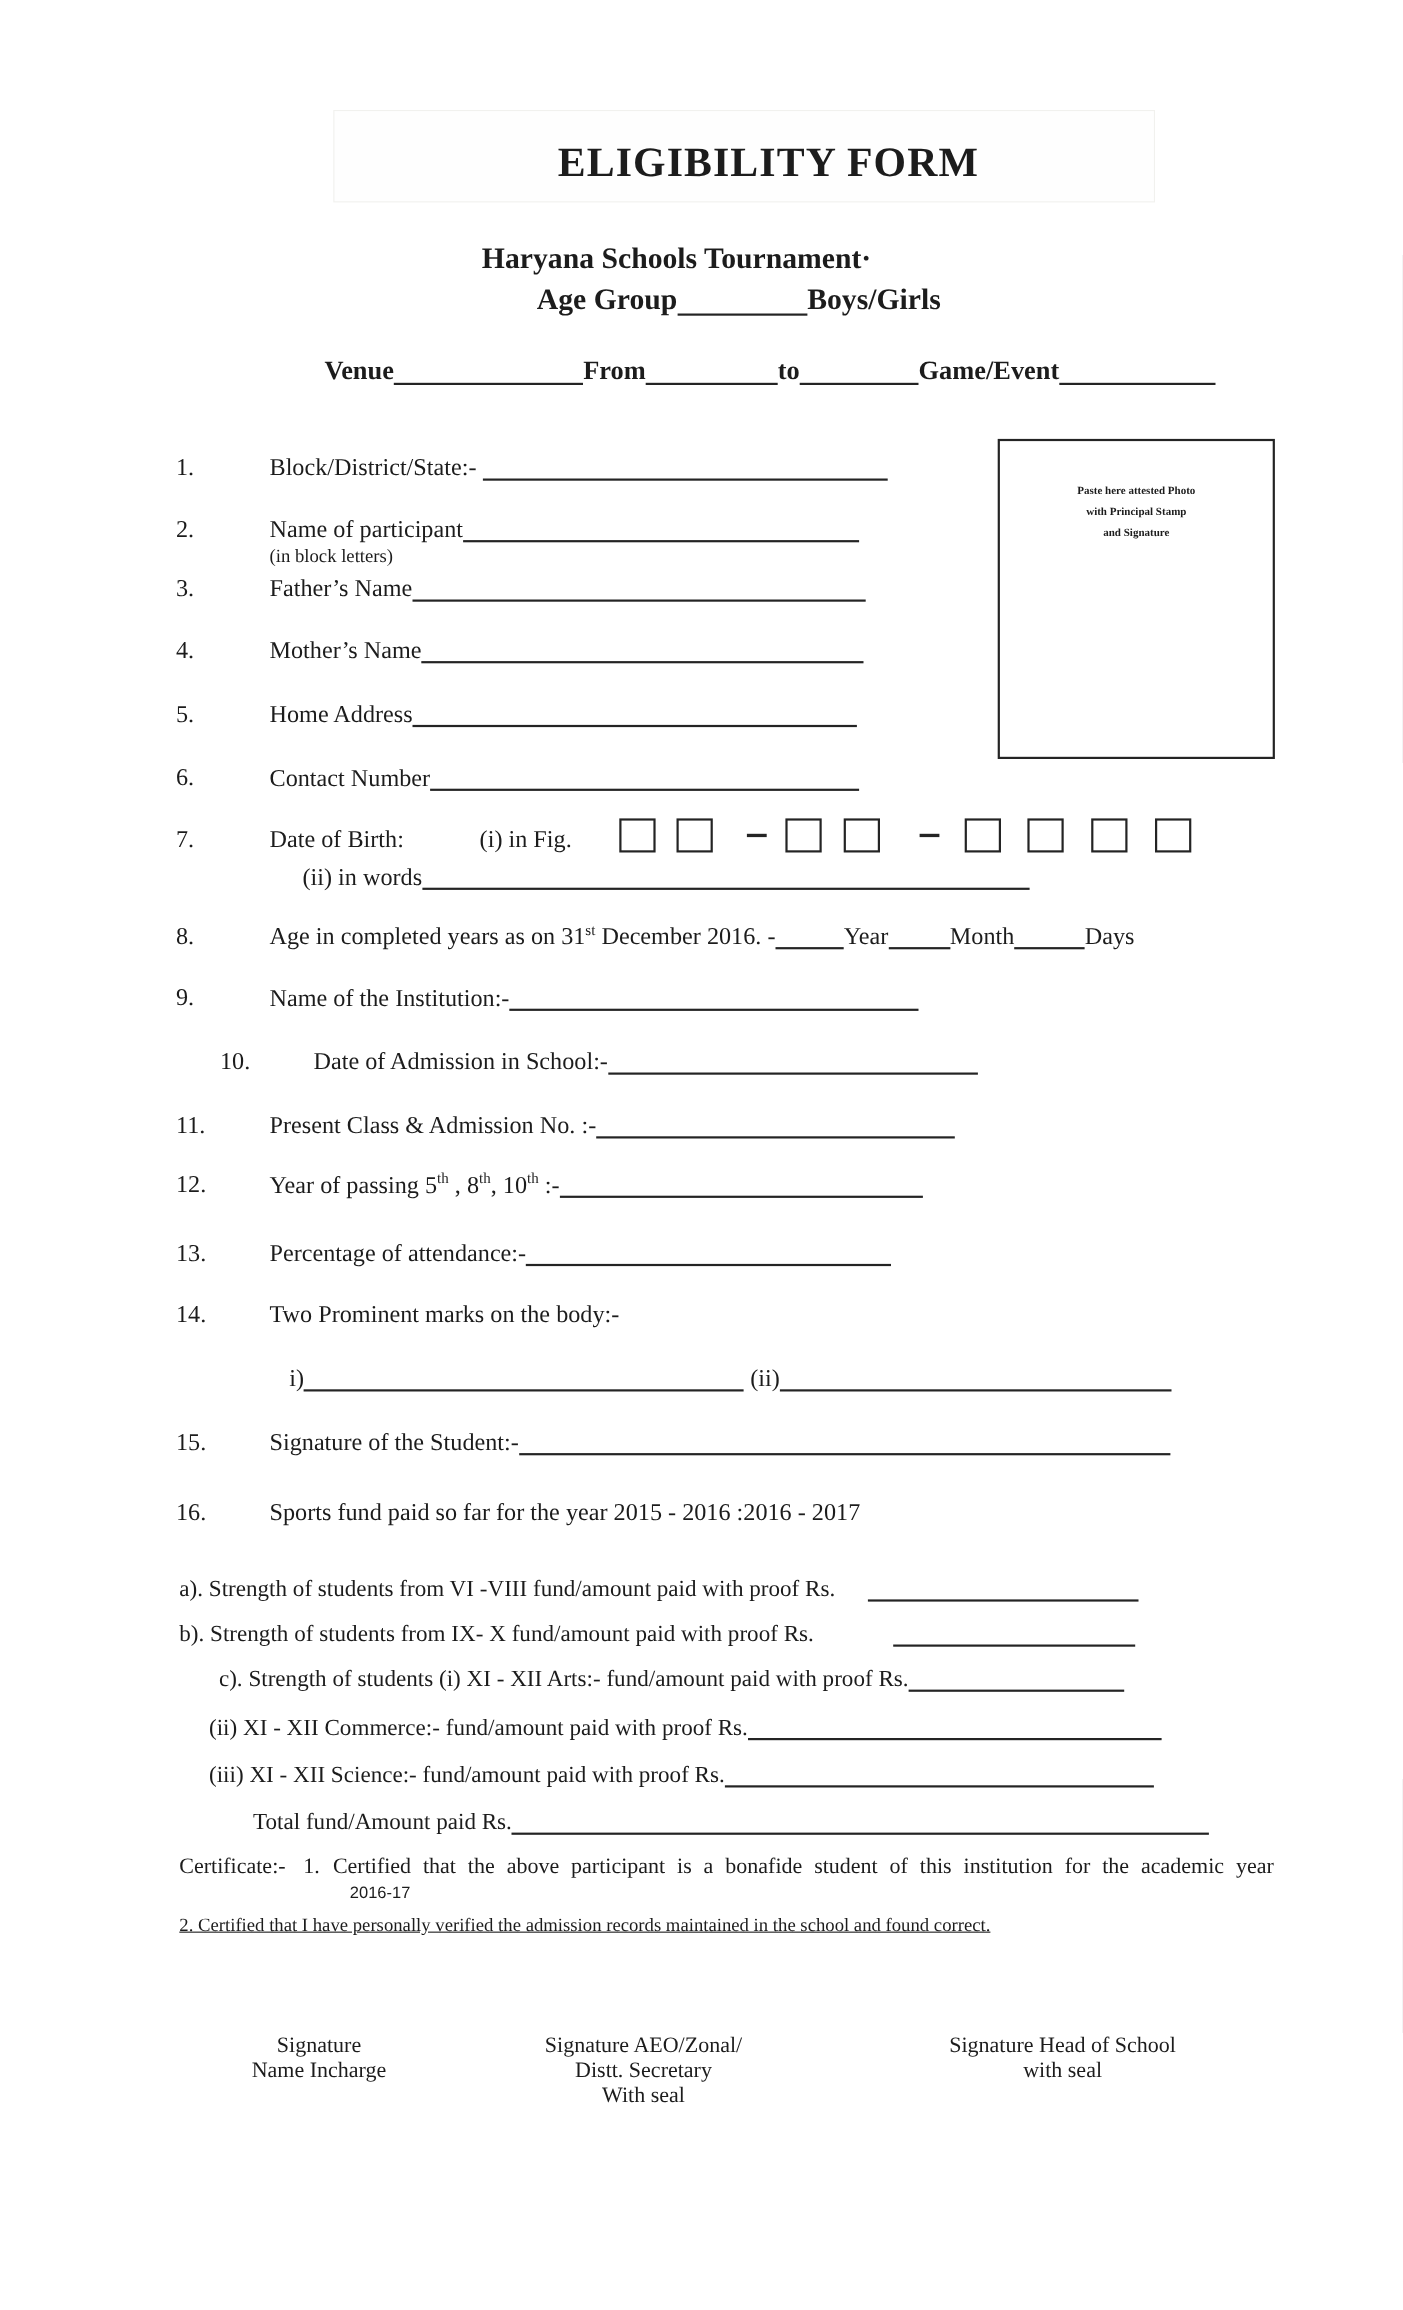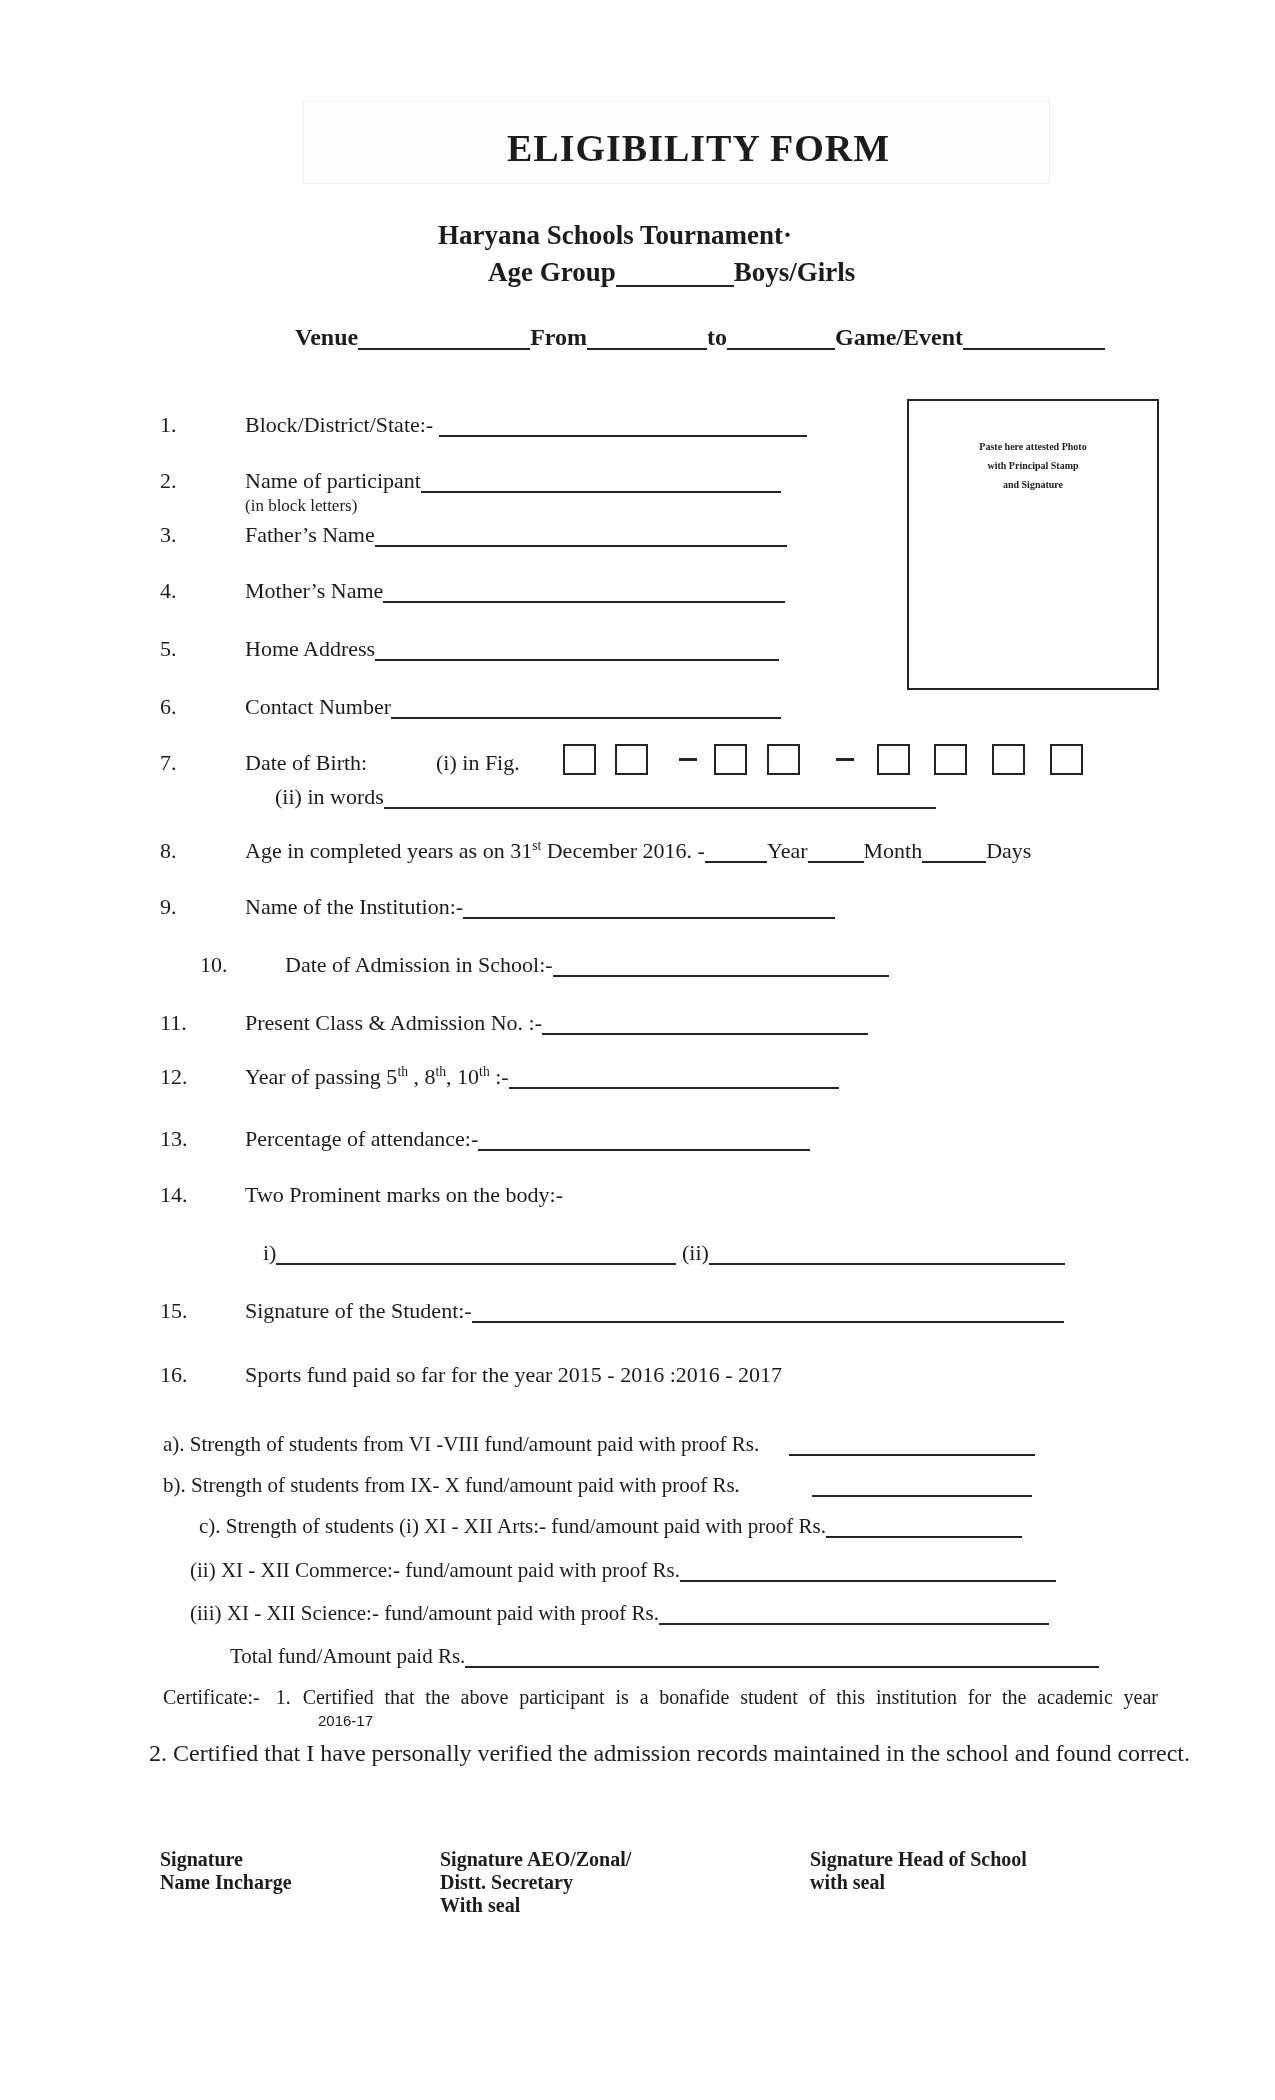--- a/index.html
+++ b/index.html
@@ -23,22 +23,22 @@
   .subnote{position:absolute;left:245px;top:496px;font-size:17px;}
   .dob-boxes{position:absolute;left:563px;top:744px;display:flex;align-items:center;}
   .cell{width:33px;height:31px;border:2px solid #242424;box-sizing:border-box;background:#fff;}
   .dash{width:18px;height:3px;background:#242424;}
   .cert1{position:absolute;left:163px;top:1686px;width:995px;display:flex;font-size:20px;}
   .cert-label{flex:0 0 auto;padding-right:16px;}
   .cert-num{flex:0 0 auto;padding-right:12px;}
   .cert-text{flex:1;text-align:justify;text-align-last:justify;}
   .cert-year{position:absolute;left:318px;top:1712px;font-size:15px;
              font-family:"Liberation Sans","DejaVu Sans",sans-serif;}
-  .cert2{position:absolute;left:149px;top:1740px;font-size:24px;}
-  .sig{position:absolute;top:1848px;font-size:20px;font-weight:bold;line-height:23px;}
+  .cert2{position:absolute;left:163px;top:1740px;font-size:17px;text-decoration:underline;}
+  .sig{position:absolute;top:1848px;font-size:20px;font-weight:normal;text-align:center;line-height:23px;}
   sup{font-size:0.62em;line-height:0;}
 </style>
 </head>
 <body>
 
 <div class="page">
 
   <div class="title-halo"></div>
   <div class="title">ELIGIBILITY FORM</div>
 

